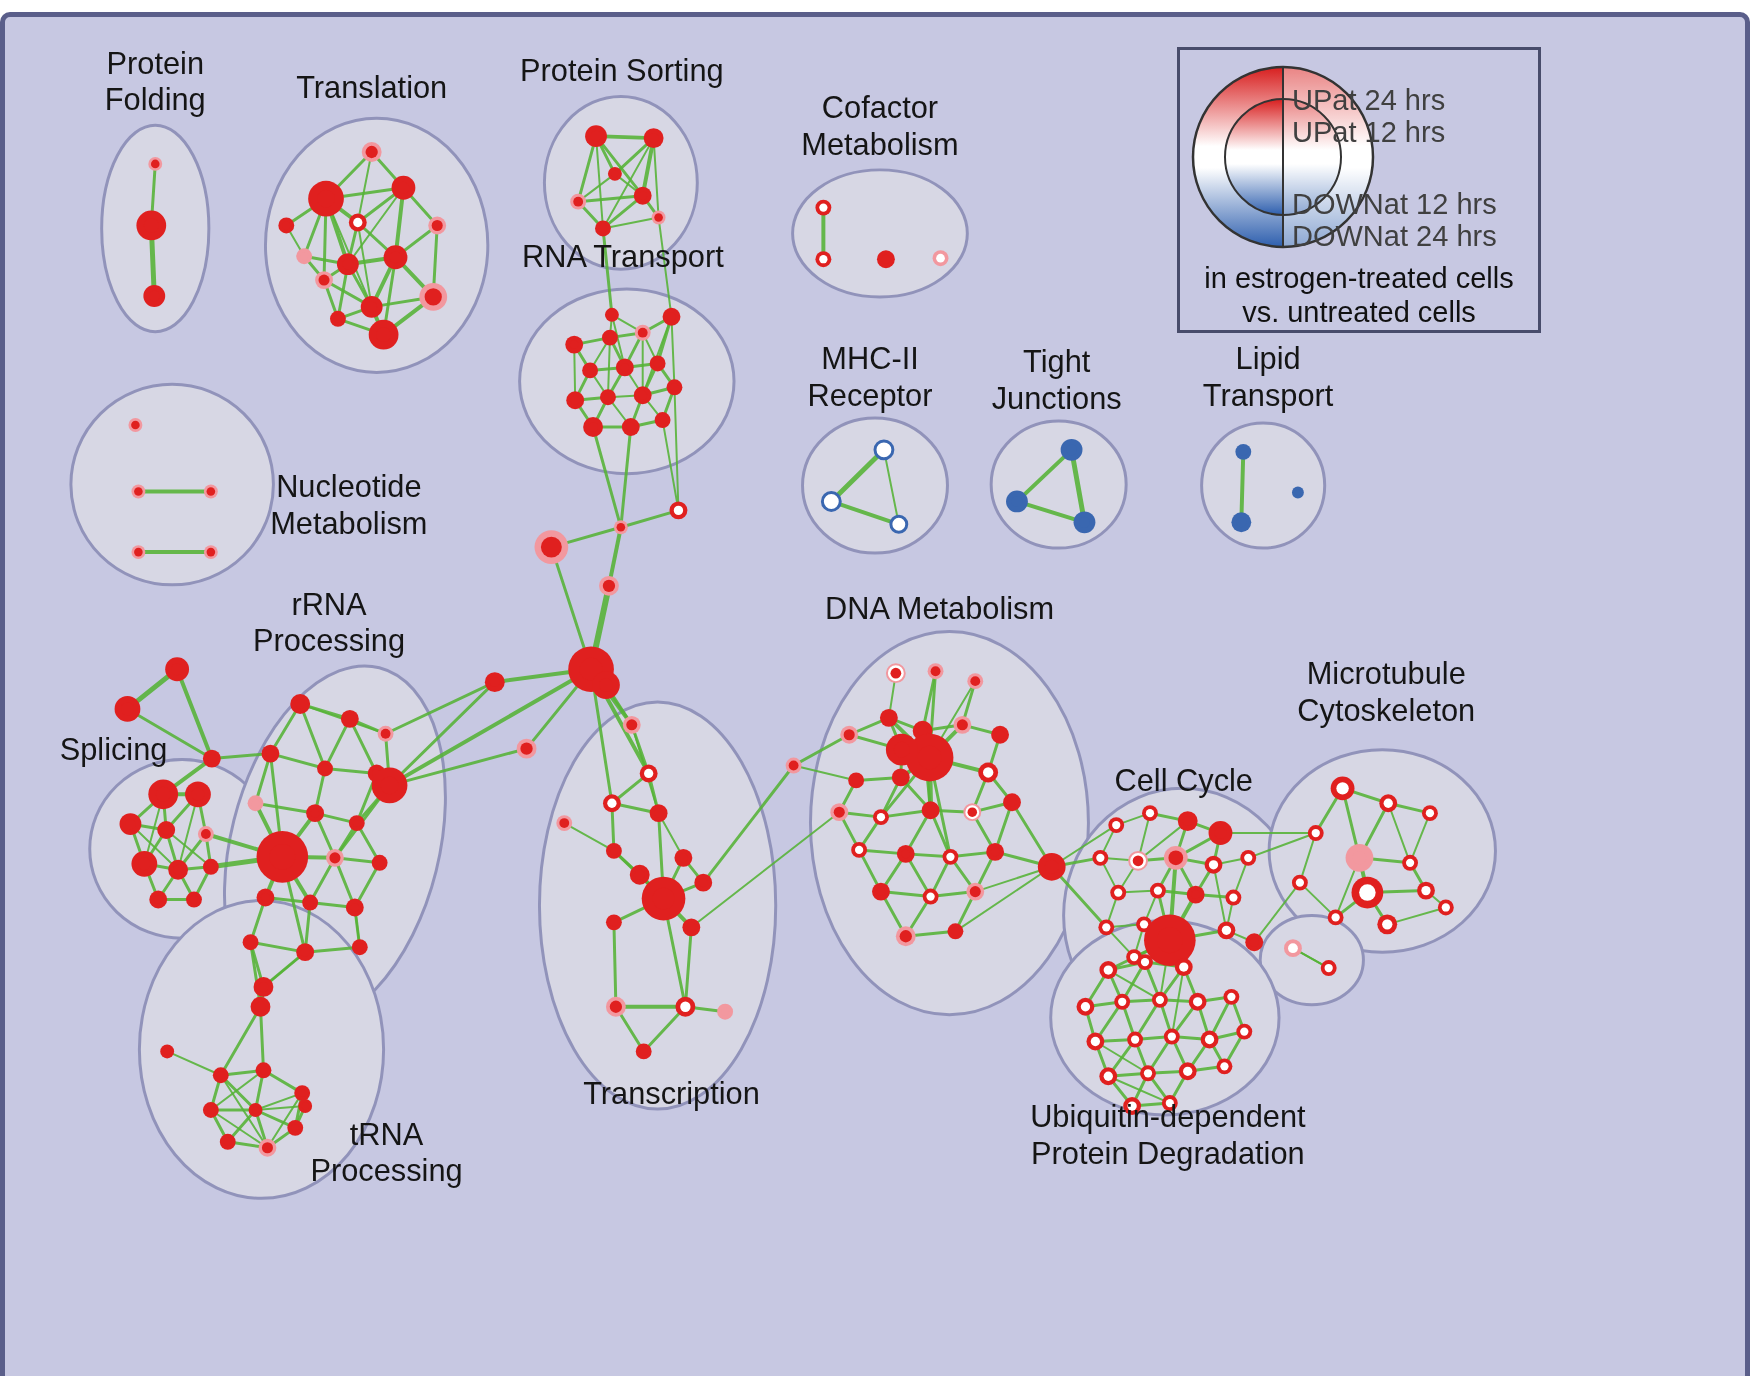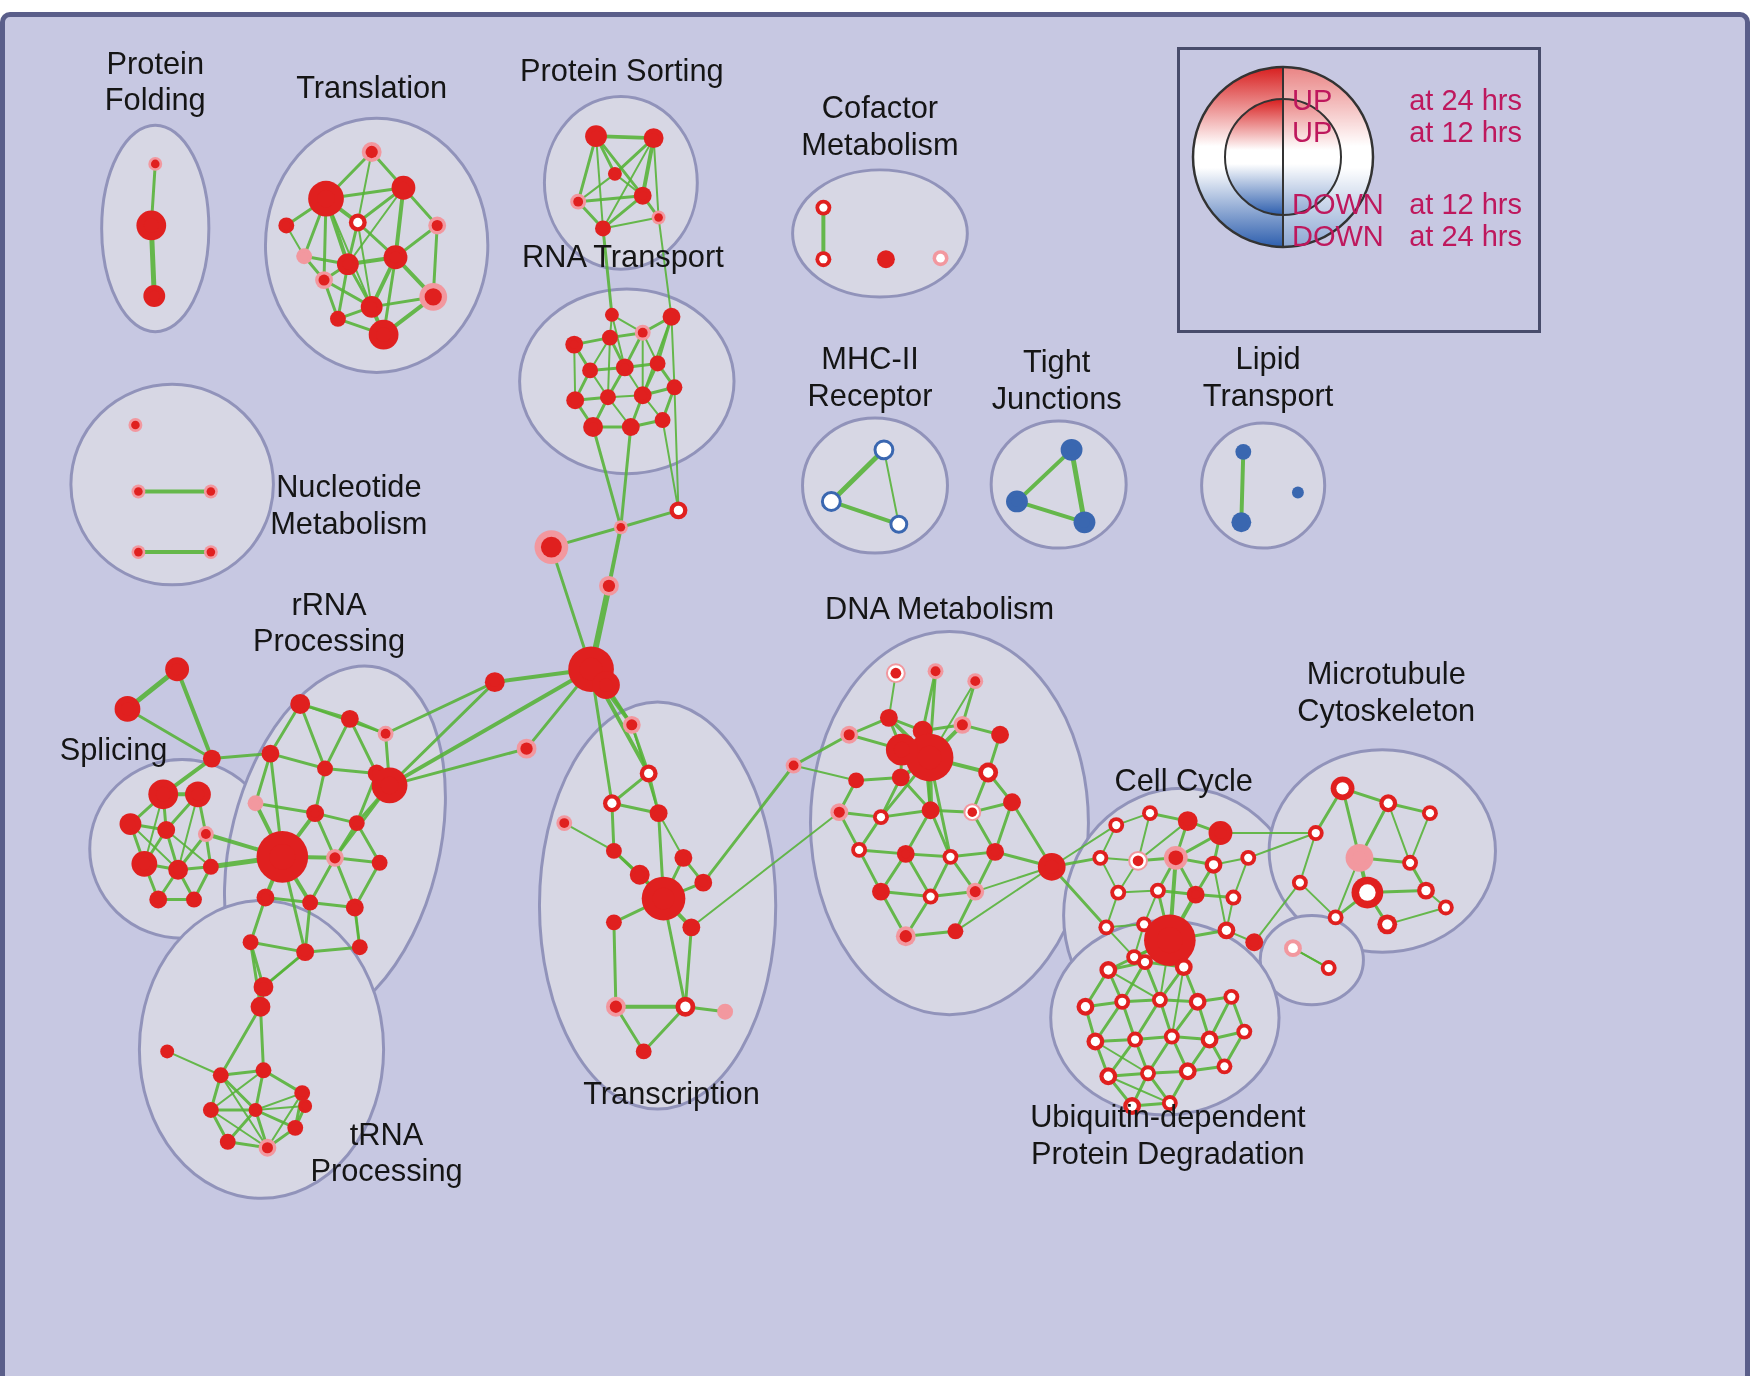--- a/index.html
+++ b/index.html
@@ -2,21 +2,21 @@
 <html><head>
 <meta charset="utf-8">
 <style>
   *{margin:0;padding:0;box-sizing:border-box;}
   body{background:#ffffff;font-family:"Liberation Sans",sans-serif;}
   .figure{position:relative;width:1750px;height:1376px;background:#c7c8e2;border:5px solid #5a5e8a;border-radius:10px;overflow:hidden;margin-top:12px;}
   svg.net{position:absolute;left:0;top:0;width:100%;height:100%;}
   svg text{font-family:"Liberation Sans",sans-serif;}
   .legend{position:absolute;left:1172px;top:30px;width:364px;height:286px;border:3px solid #484c6b;}
   .legend .disc{position:absolute;left:8px;top:12px;width:190px;height:190px;}
-  .lrow{position:absolute;left:112px;right:16px;display:flex;justify-content:space-between;font-size:29px;color:#be185d;}
+  .lrow{position:absolute;left:112px;right:16px;display:flex;font-size:29px;color:#404040;}
   .r1{top:34px}.r2{top:66px}.r3{top:138px}.r4{top:170px}
   .lcap{position:absolute;left:0;right:0;text-align:center;font-size:29px;color:#111;}
   .c1{top:212px}.c2{top:246px}
 </style>
 </head>
 <body>
 
 <div class="figure">
 
   <svg id="net" class="net" width="1750" height="1376" viewBox="0 0 1750 1376">
@@ -1342,15 +1342,17 @@
       <span class="time">at 12 hrs</span>
     </div>
     <div class="lrow r3">
       <span>DOWN</span>
       <span class="time">at 12 hrs</span>
     </div>
     <div class="lrow r4">
       <span>DOWN</span>
       <span class="time">at 24 hrs</span>
     </div>
+    <div class="lcap c1">in estrogen-treated cells</div>
+    <div class="lcap c2">vs. untreated cells</div>
   </div>
 
 </div>
 
 </body></html>

